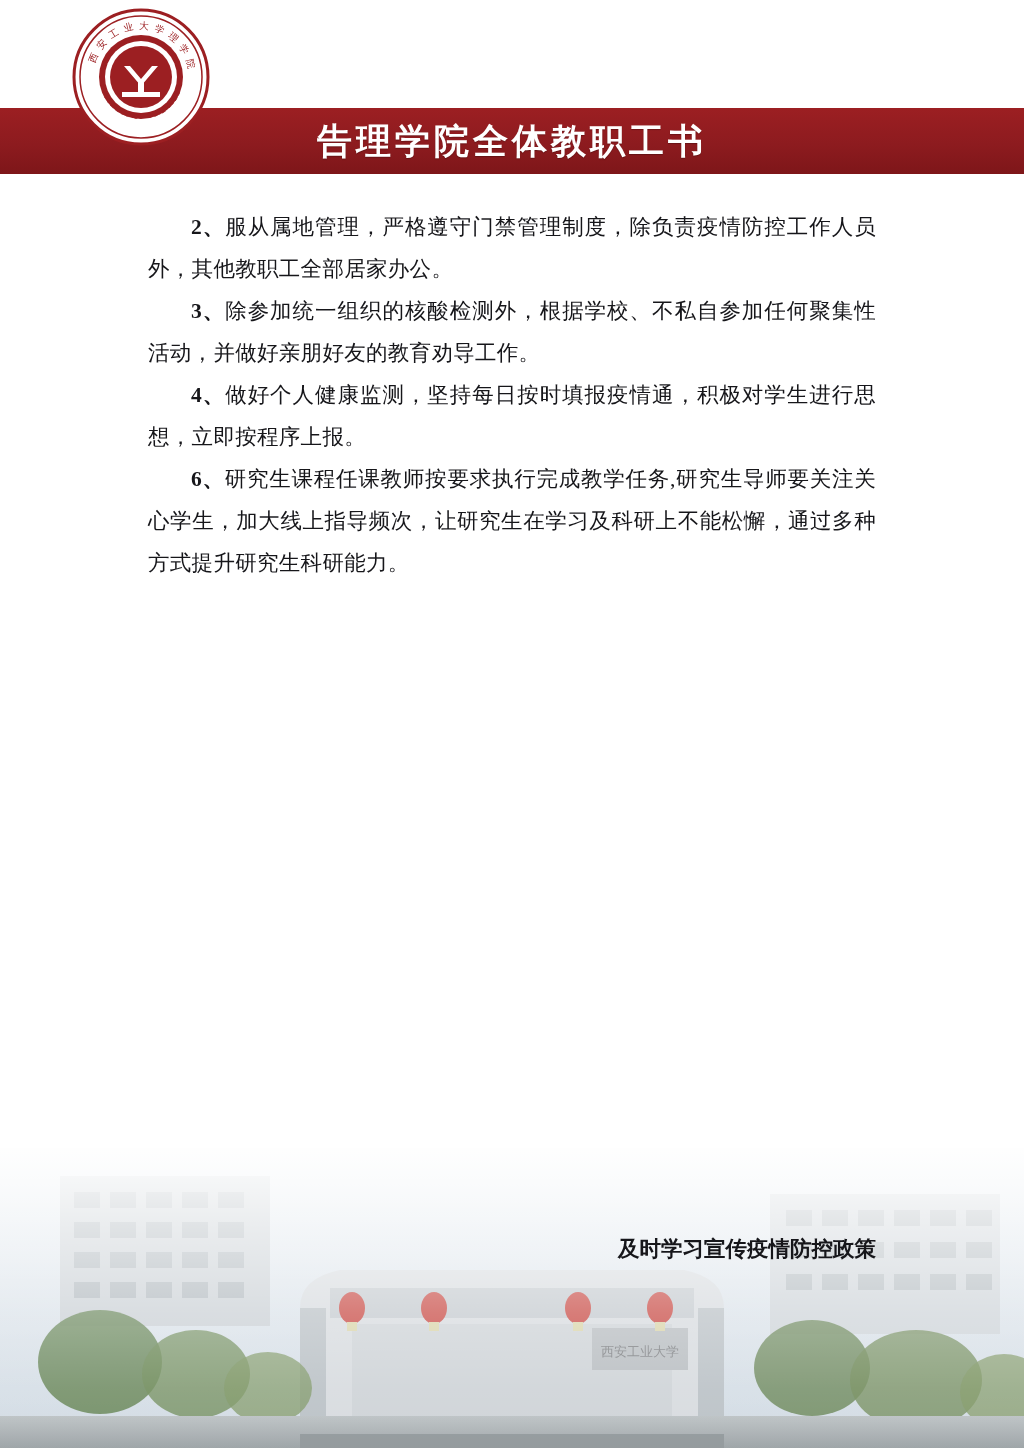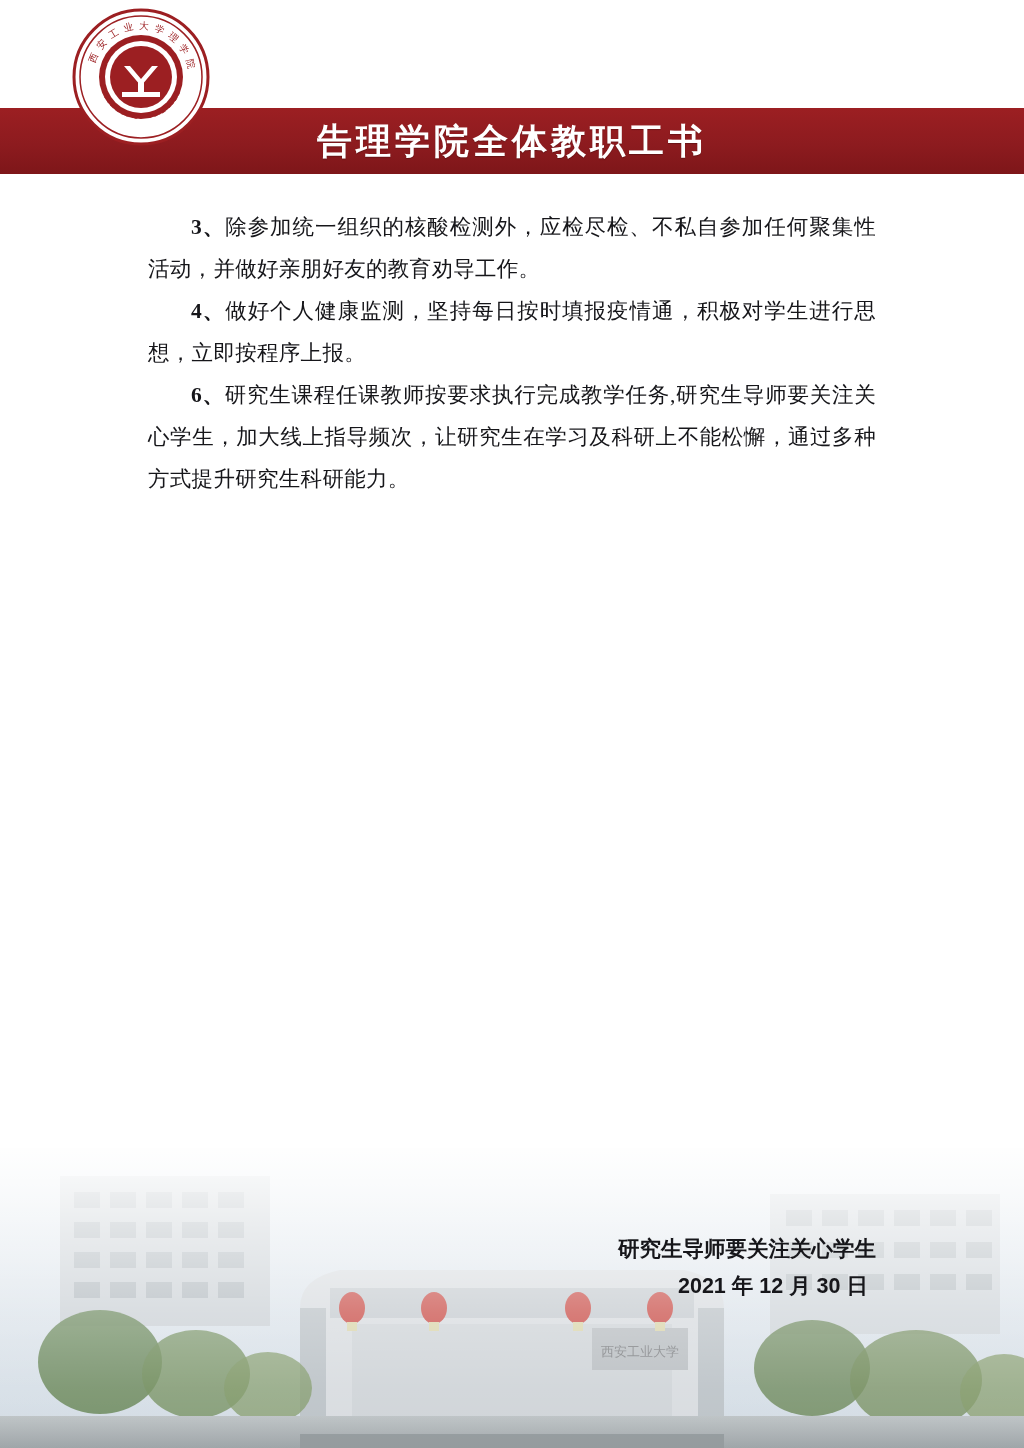--- a/index.html
+++ b/index.html
@@ -150,40 +150,42 @@
       <text font-family="Liberation Sans, sans-serif" font-size="7.5" fill="#9c1f22" letter-spacing="0.8">
         <textPath href="#arcBot" startOffset="14%">SCHOOL OF SCIENCES</textPath>
       </text>
     </svg>
   </div>
 
   <div class="content">
 
 
 
-
-    <p class="para">
-      <b class="num">3、</b><span>除参加统一组织的核酸检测外，应检尽检、不私自参加任何聚集性活动，并做好亲朋好友的教育劝导工作。</span>
+    <p class="para">
+      <b class="num">2、</b><span>服从属地管理，严格遵守门禁管理制度，除负责疫情防控工作人员外，其他教职工全部居家办公。</span>
+    </p>
+
+    <p class="para">
+      <b class="num">3、</b><span>除参加统一组织的核酸检测外，根据学校、不私自参加任何聚集性活动，并做好亲朋好友的教育劝导工作。</span>
     </p>
 
     <p class="para">
       <b class="num">4、</b><span>做好个人健康监测，坚持每日按时填报疫情通，积极对学生进行思想，立即按程序上报。</span>
     </p>
 
 
     <p class="para">
       <b class="num">6、</b><span>研究生课程任课教师按要求执行完成教学任务,研究生导师要关注关心学生，加大线上指导频次，让研究生在学习及科研上不能松懈，通过多种方式提升研究生科研能力。</span>
     </p>
 
 
   </div>
 
   <div class="sign-block">
-    <div class="sign-org">研究生导师要关注关心学生</div>
-    <div class="sign-date">2021 年 12 月 30 日</div>
+    <div class="sign-org">及时学习宣传疫情防控政策</div>
   </div>
 
   <div class="photo">
     <svg width="1024" height="300" viewBox="0 0 1024 300" xmlns="http://www.w3.org/2000/svg">
       <defs>
         <linearGradient id="sky" x1="0" y1="0" x2="0" y2="1">
           <stop offset="0%" stop-color="#e8edf2"></stop>
           <stop offset="100%" stop-color="#cfd9e2"></stop>
         </linearGradient>
         <linearGradient id="ground" x1="0" y1="0" x2="0" y2="1">

